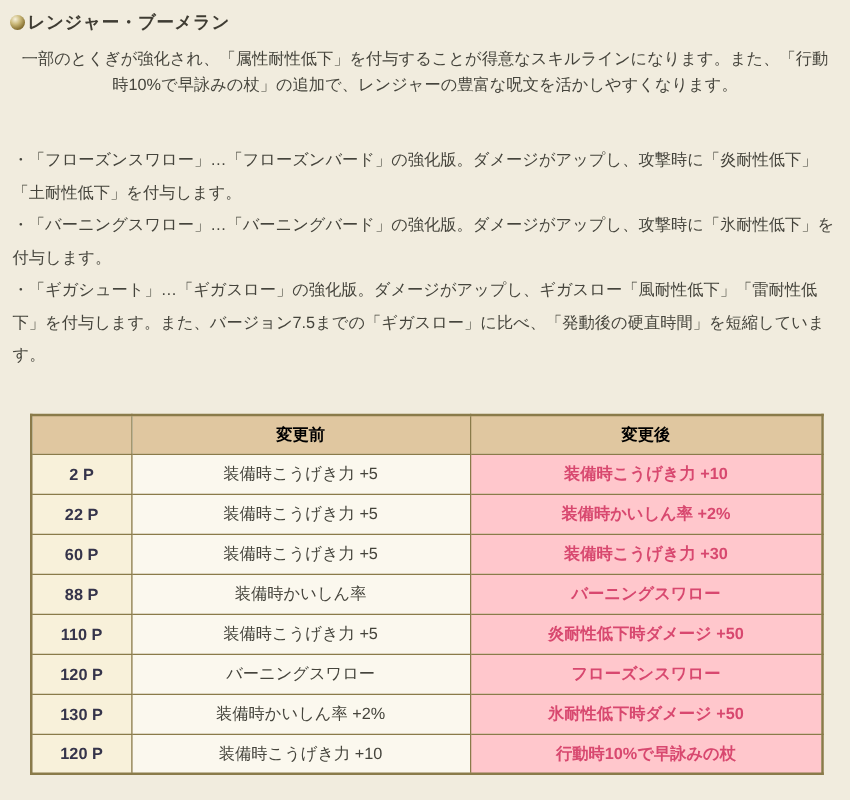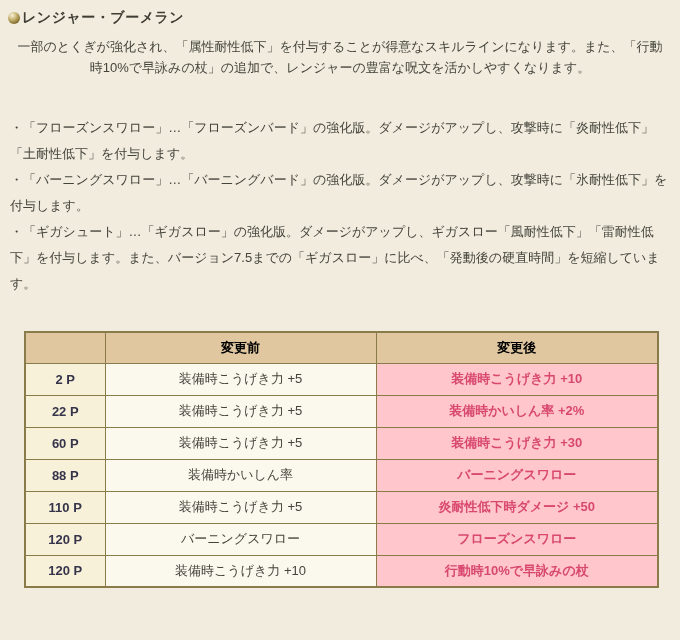--- a/index.html
+++ b/index.html
@@ -130,20 +130,25 @@
           <td class="points">110 P</td>
           <td class="before">装備時こうげき力 +5</td>
           <td class="after">炎耐性低下時ダメージ +50</td>
         </tr>
         <tr>
           <td class="points">120 P</td>
           <td class="before">バーニングスワロー</td>
           <td class="after">フローズンスワロー</td>
         </tr>
         <tr>
+          <td class="points">130 P</td>
+          <td class="before">装備時かいしん率 +2%</td>
+          <td class="after">氷耐性低下時ダメージ +50</td>
+        </tr>
+        <tr>
           <td class="points">120 P</td>
           <td class="before">装備時こうげき力 +10</td>
           <td class="after">行動時10%で早詠みの杖</td>
         </tr>
       </tbody>
     </table>
   </div>
 
 </div>
 

